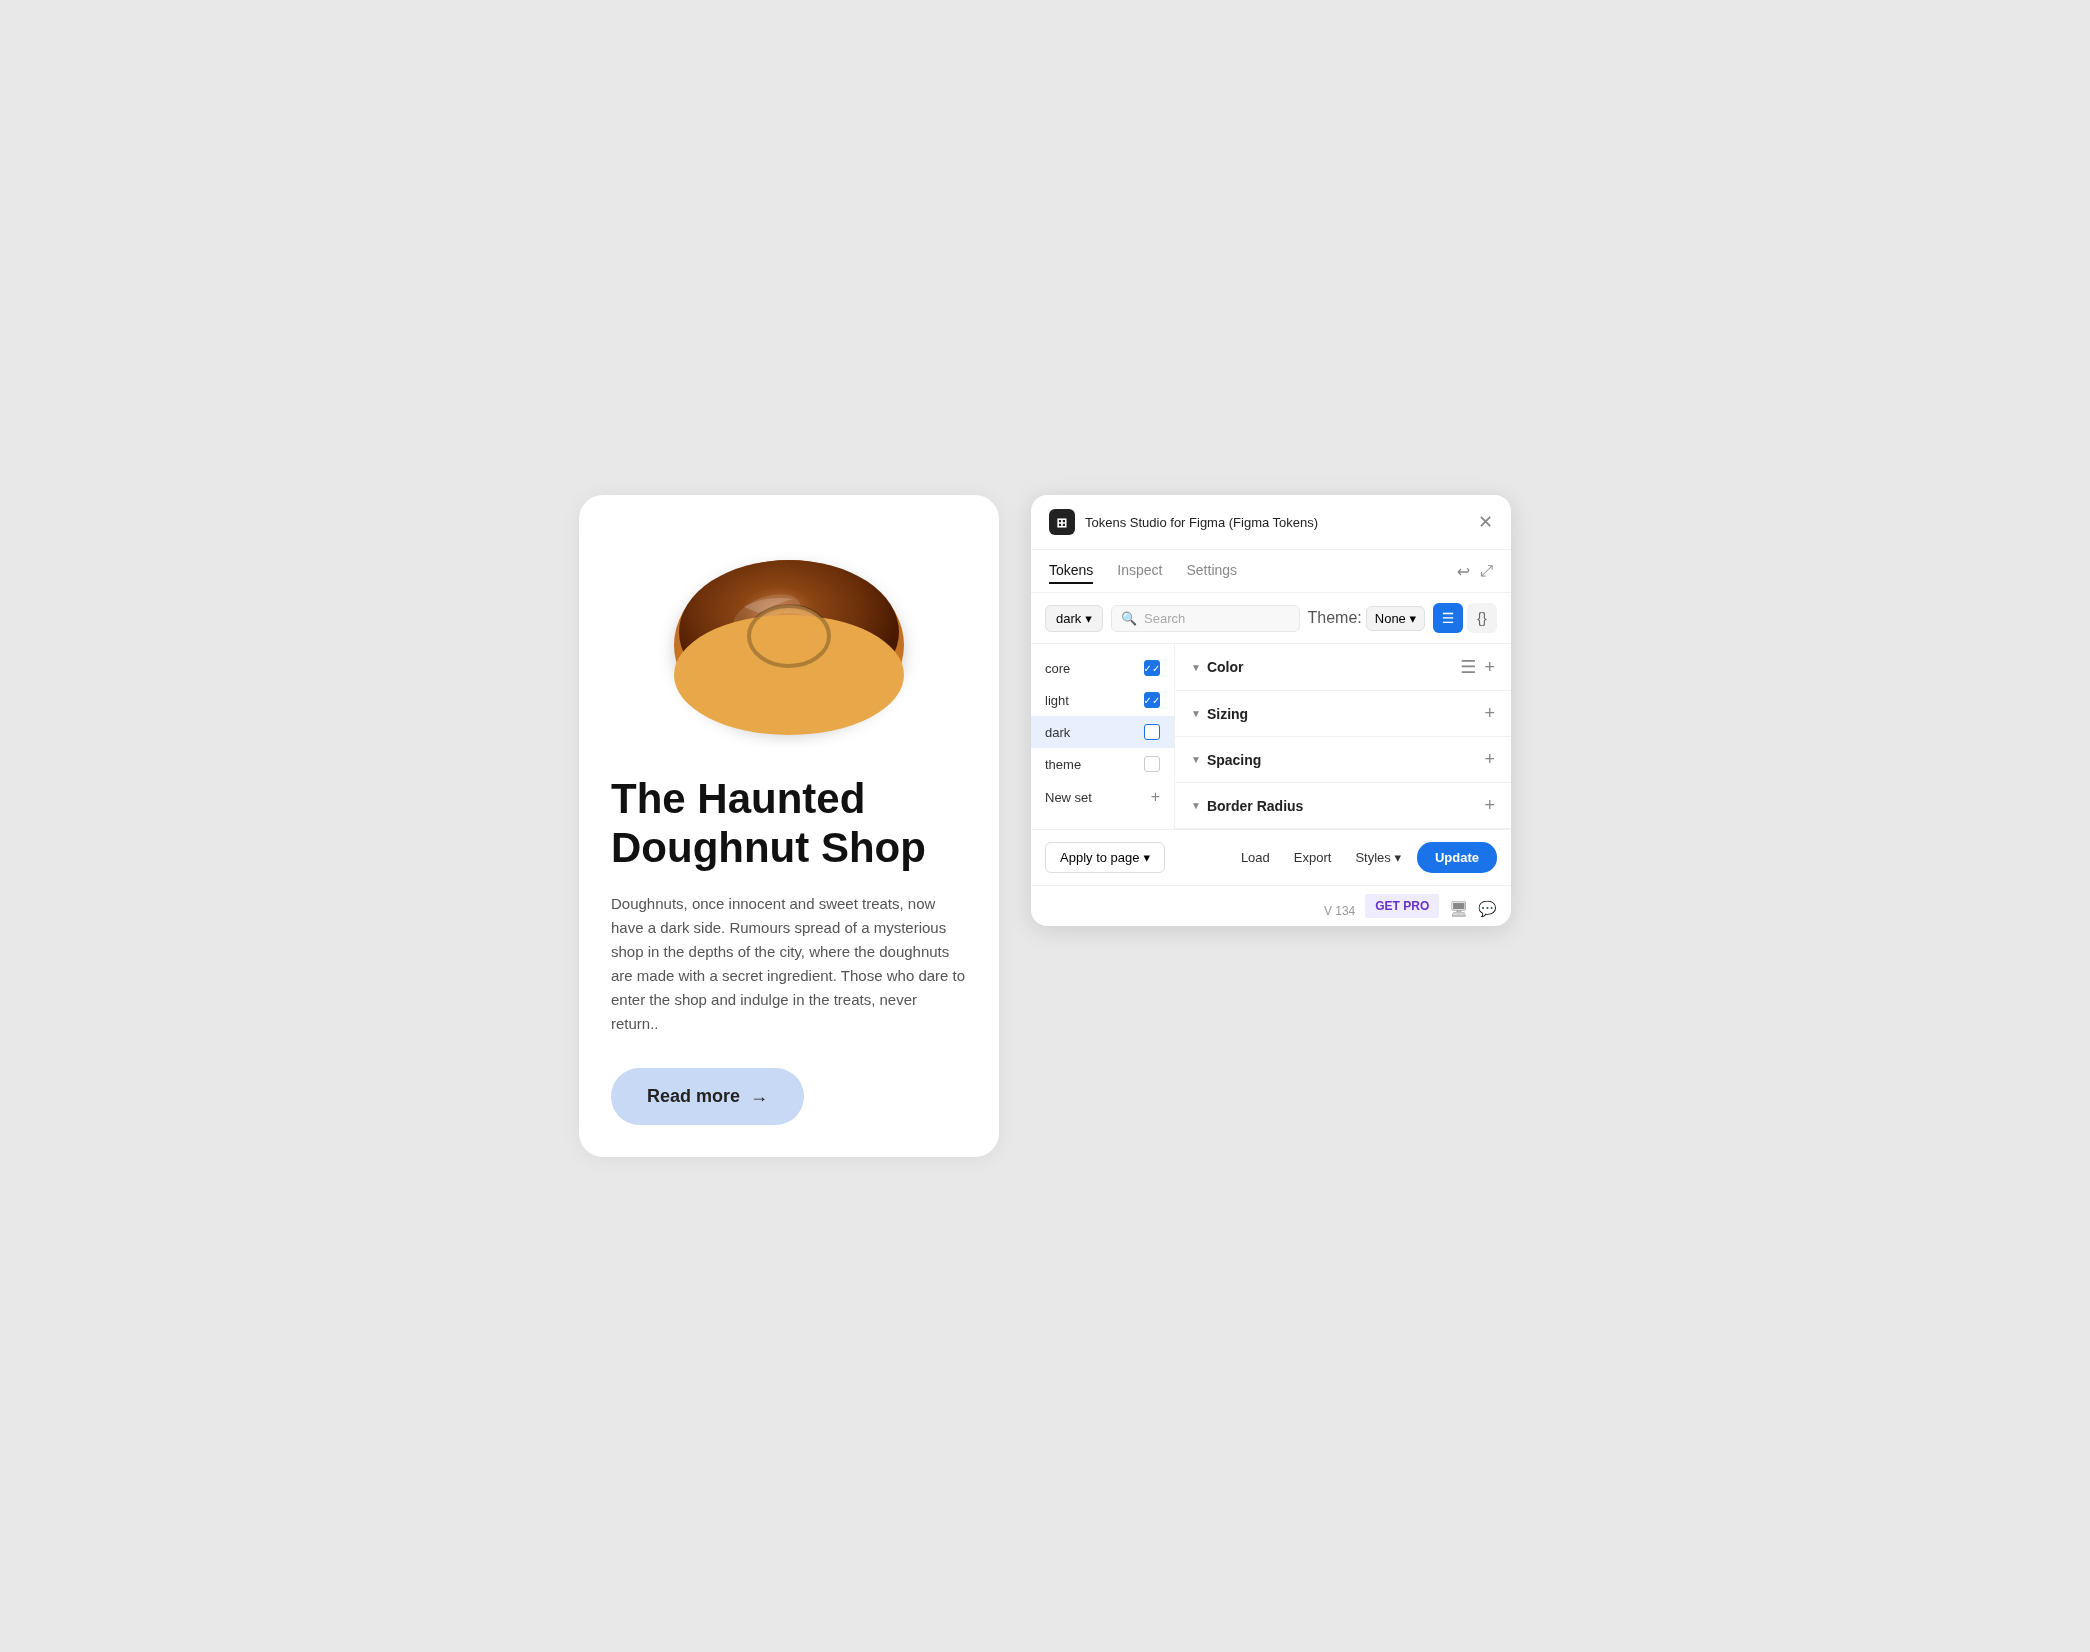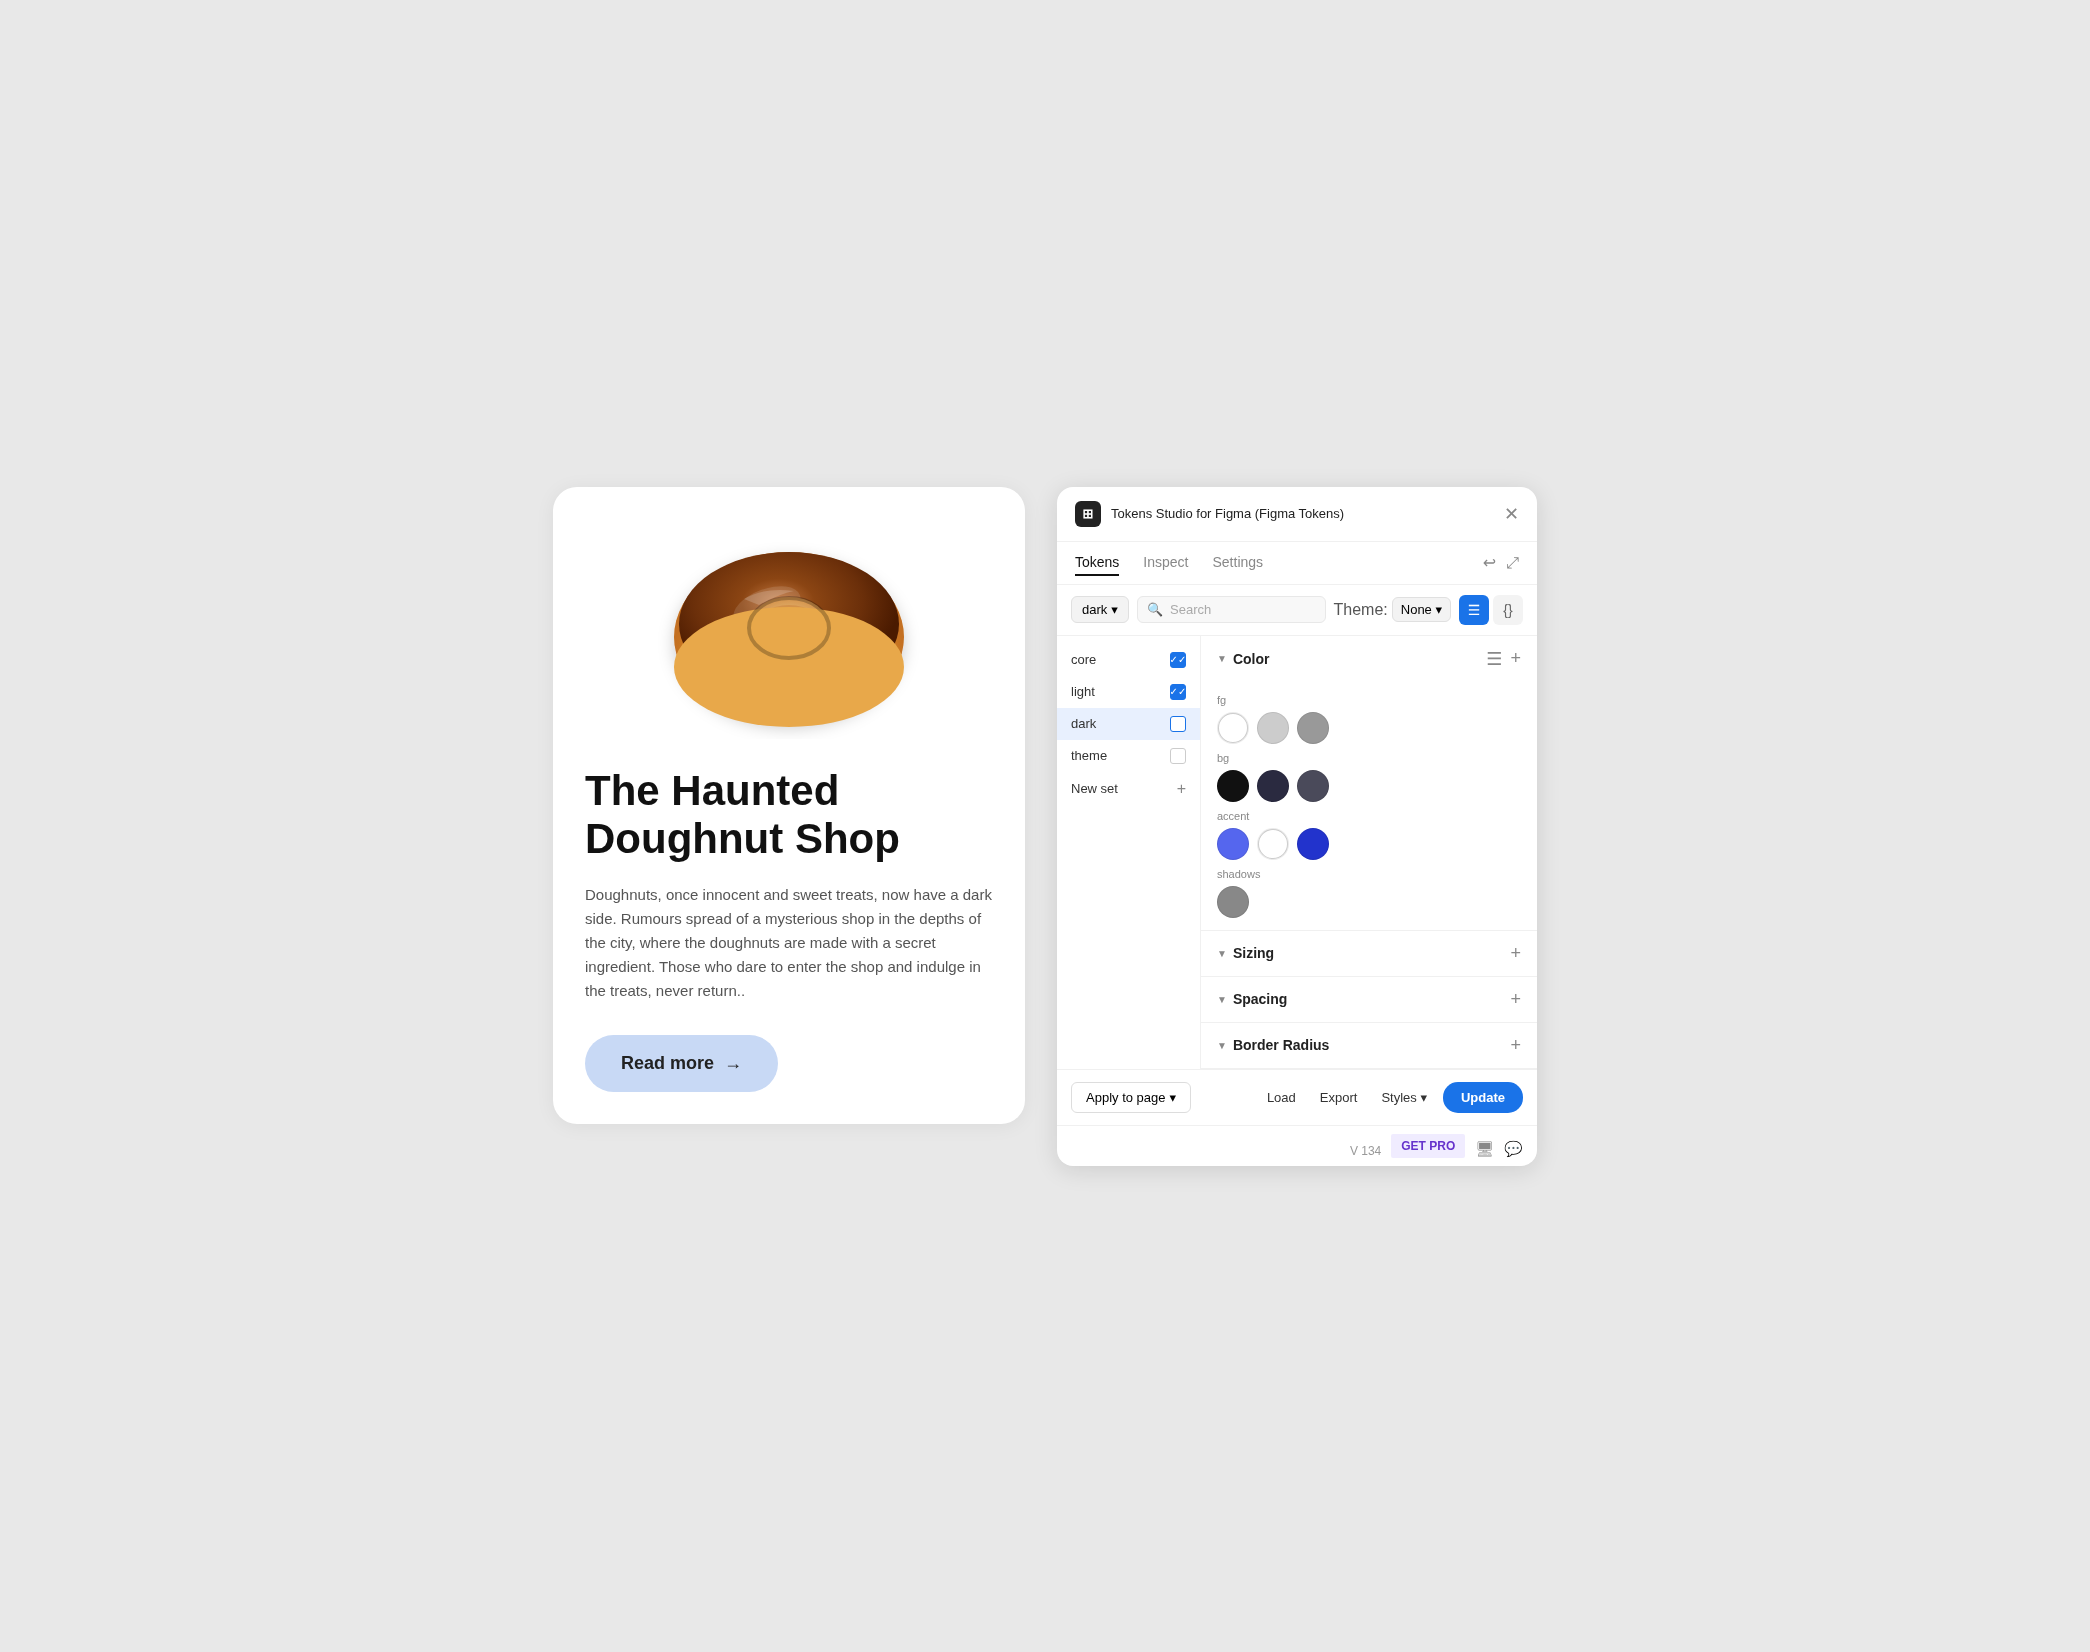--- a/index.html
+++ b/index.html
@@ -15,21 +15,21 @@
     .outer-container {
       display: flex;
       gap: 32px;
       align-items: flex-start;
       position: relative;
     }
     
     .card {
       background: #ffffff;
       border-radius: 24px;
-      width: 472px;
+      width: 420px;
       padding: 32px;
       display: flex;
       flex-direction: column;
       align-items: flex-start;
       box-shadow: 0 2px 20px rgba(0,0,0,0.06);
     }
     .card-donut {
       width: 100%;
       display: flex;
       justify-content: center;
@@ -573,48 +573,20 @@
           <div class="section-header">
             <div class="section-header-left">
               <span class="chevron">▼</span>
               <span>Color</span>
             </div>
             <div class="section-header-right">
               <button class="section-add-btn">☰</button>
               <button class="section-add-btn">+</button>
             </div>
           </div>
-          <div class="section-body">
-
-            <div class="subsection-label">fg</div>
-            <div class="color-row">
-              <div class="color-swatch" style="background:#ffffff; box-shadow: inset 0 0 0 1px #ccc;"></div>
-              <div class="color-swatch" style="background:#cccccc;"></div>
-              <div class="color-swatch" style="background:#999999;"></div>
-            </div>
-
-            <div class="subsection-label">bg</div>
-            <div class="color-row">
-              <div class="color-swatch" style="background:#111111;"></div>
-              <div class="color-swatch" style="background:#2a2a40;"></div>
-              <div class="color-swatch" style="background:#4a4a5a;"></div>
-            </div>
-
-            <div class="subsection-label">accent</div>
-            <div class="color-row">
-              <div class="color-swatch" style="background:#5566ee;"></div>
-              <div class="color-swatch" style="background:#ffffff; box-shadow: inset 0 0 0 1px #ccc;"></div>
-              <div class="color-swatch" style="background:#2233cc;"></div>
-            </div>
-
-            <div class="subsection-label">shadows</div>
-            <div class="color-row">
-              <div class="color-swatch" style="background:#888888;"></div>
-            </div>
-          </div>
         </div>
 
         <div class="section">
           <div class="section-header">
             <div class="section-header-left">
               <span class="chevron">▼</span>
               <span>Sizing</span>
             </div>
             <button class="section-add-btn">+</button>
           </div>

